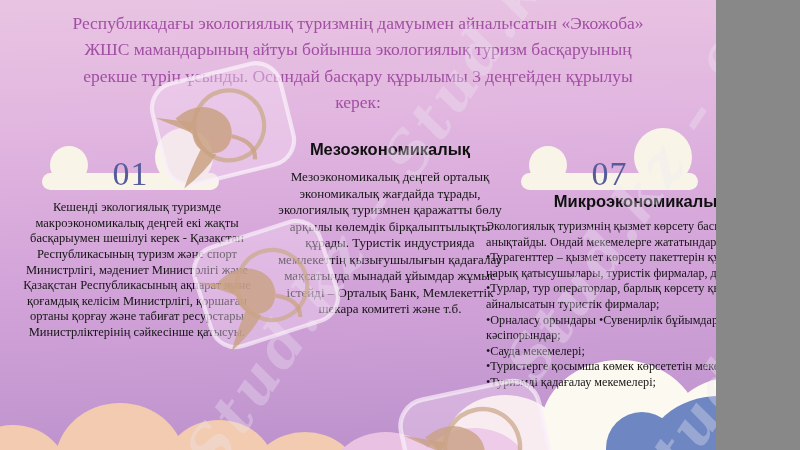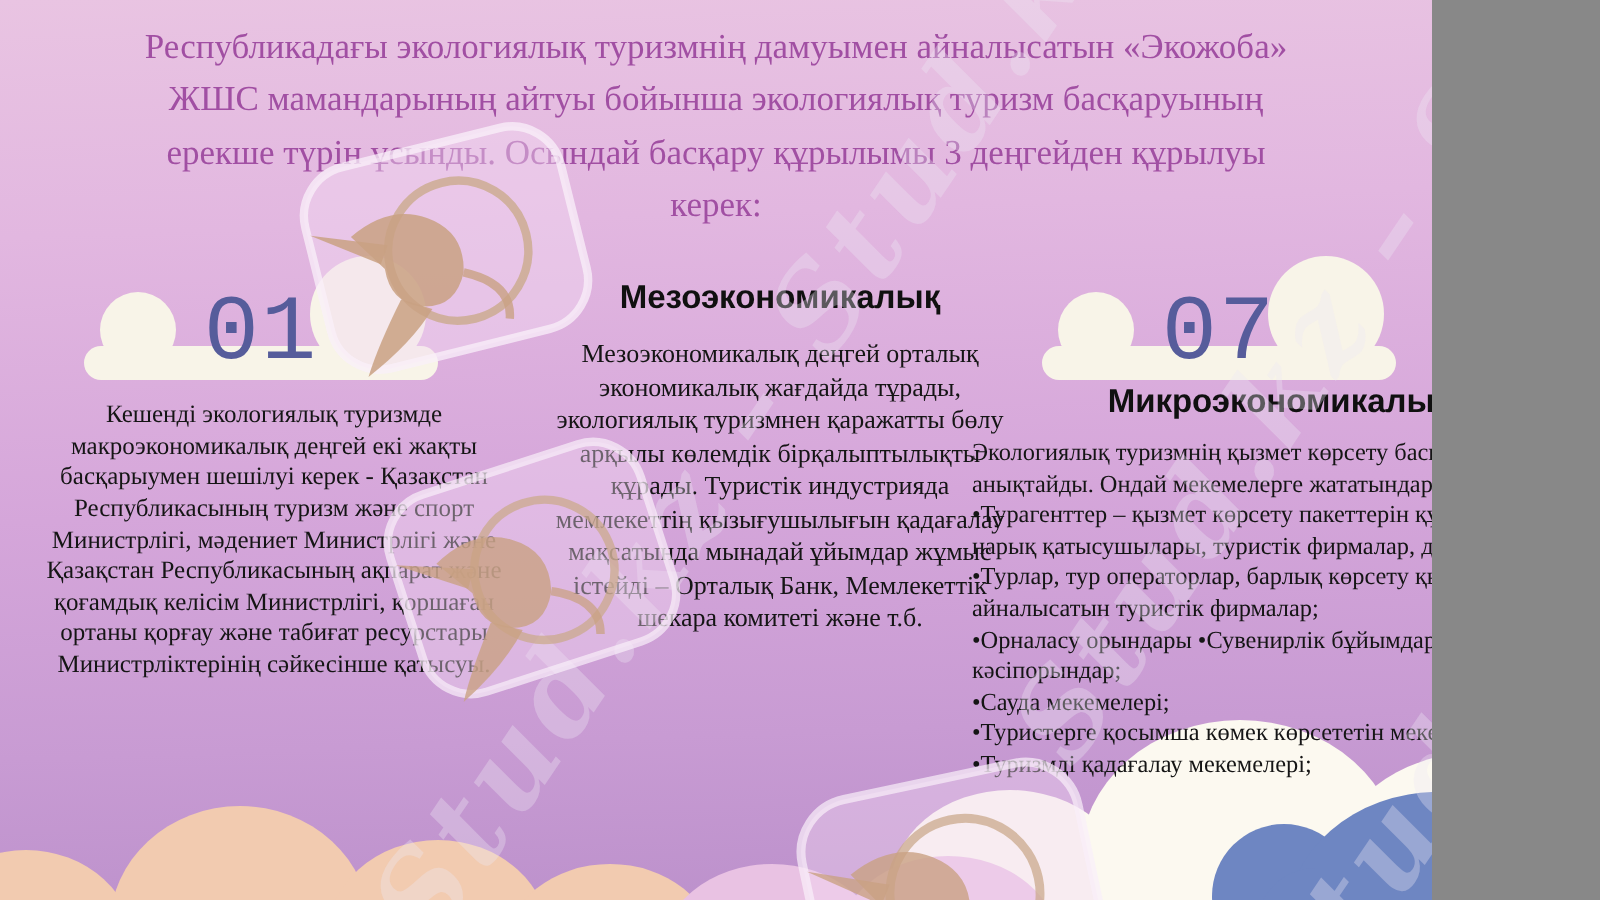--- a/index.html
+++ b/index.html
@@ -23,22 +23,22 @@
 
   .numcloud { position:relative; width:185px; height:60px; }
   .col1 .numcloud { margin:0 0 0 30px; }
   .col2 .numcloud { margin:0 0 0 2px;  }
   .col3 .numcloud { margin:0 0 0 31px; }
   .nc-base   { position:absolute; left:4px; right:4px; bottom:0; height:17px; border-radius:10px; background:#f8f4e8; }
   .nc-puff-l { position:absolute; left:12px;  bottom:6px; width:38px; height:38px; border-radius:50%; background:#f8f4e8; }
   .nc-puff-r { position:absolute; right:10px; bottom:4px; width:58px; height:58px; border-radius:50%; background:#f8f4e8; }
   .num {
     position:absolute; left:0; right:0; bottom:-3px; z-index:2; text-align:center;
-    font-family:Liberation Mono, monospace;
-    font-size:46px; color:#565c9b; letter-spacing:1px;
+    font-family:Liberation Serif, serif;
+    font-size:34px; color:#565c9b; letter-spacing:1px;
   }
 
   .heading {
     margin:10px 0 0; text-align:center; color:#101010;
     font-family:"Liberation Sans","DejaVu Sans",sans-serif;
     font-size:16.5px; font-weight:bold;
   }
   .col3 .heading { margin-top:2px; }
 
   .body  { margin:10px 0 0; font-size:13px;   line-height:1.27; }

